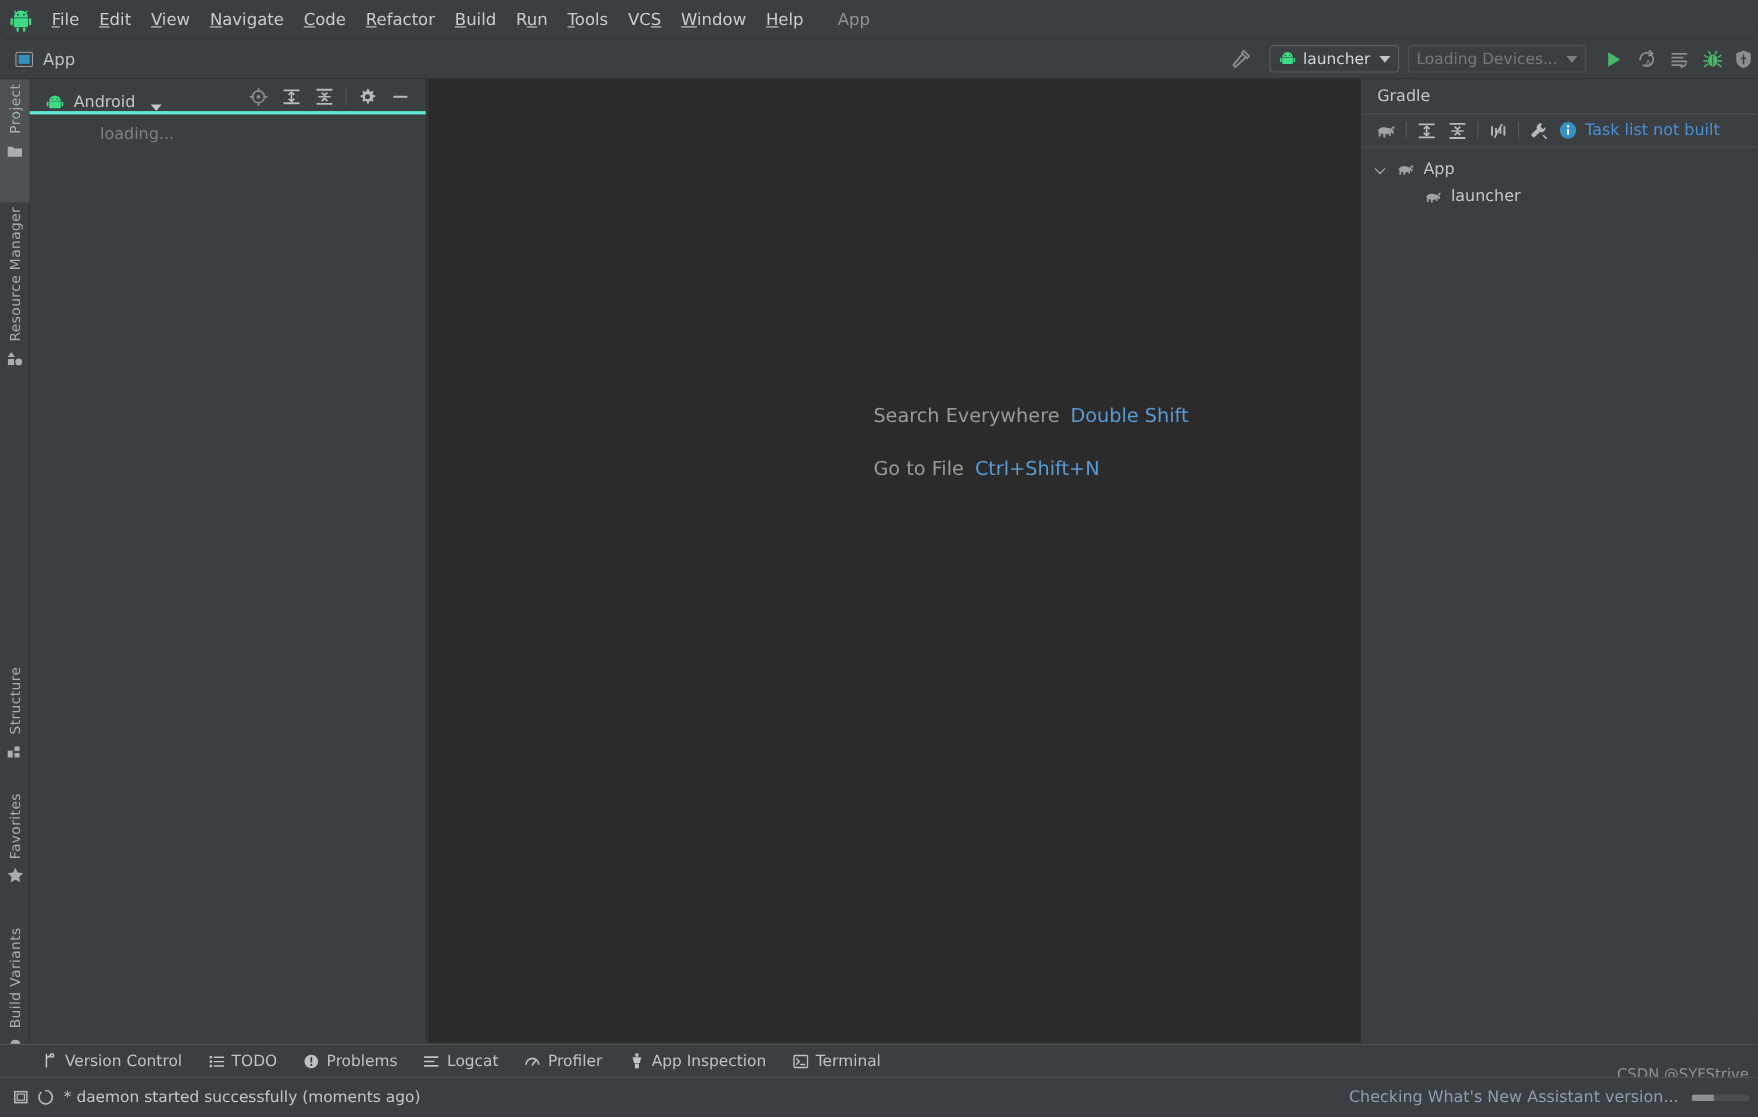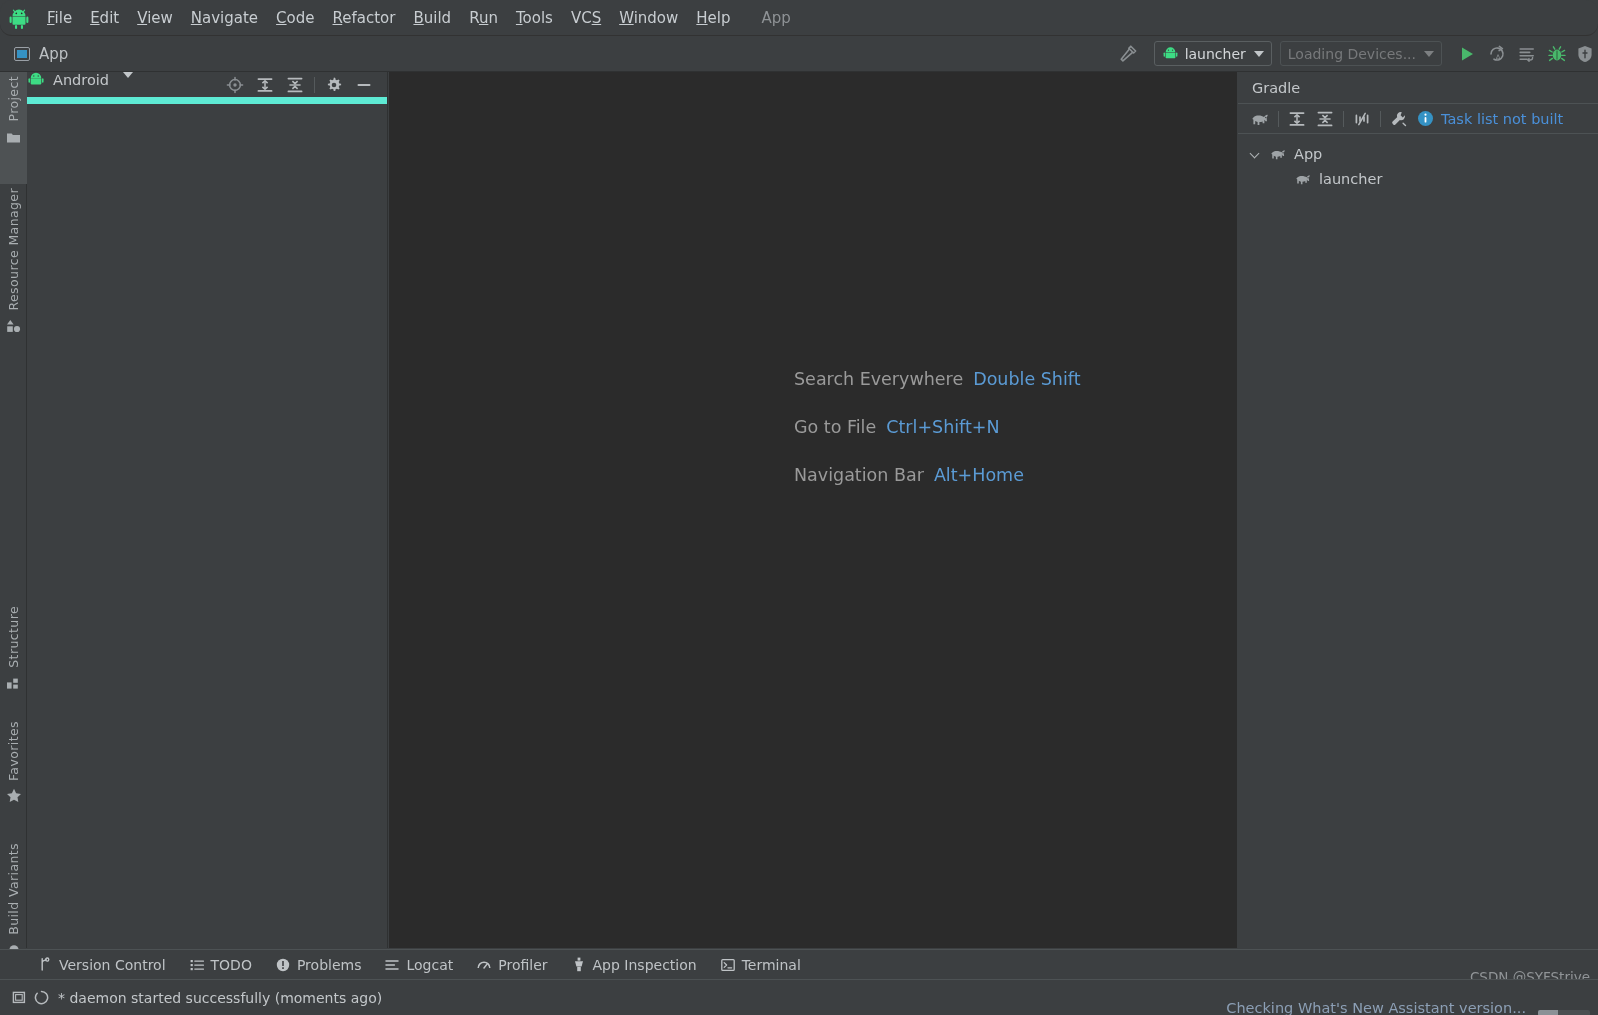--- a/index.html
+++ b/index.html
@@ -99,22 +99,22 @@
     white-space: nowrap; padding: 4px 0;
   }
   .stripe-ico { margin: 3px 0 5px 0; }
 
   
   .project-panel {
     position: absolute; left: 27px; top: 72px; width: 361px; height: 876px;
     background: #3c3f41; border-right: 1px solid #2f3132;
   }
   .panel-head {
-    height: 32px; display: flex; align-items: flex-start;
-    border-bottom: 7px solid #5eead4;
+    height: 32px; display: flex; align-items: flex-end;
+    padding-left: 14px; border-bottom: 3px solid #5eead4;
   }
   .panel-head-title { font-size: 14.5px; color: #c3c7ca; margin-left: 8px; }
   .panel-head-icons { margin-left: auto; display: flex; align-items: center; padding-right: 8px; }
   .ph-icon { width: 30px; height: 26px; display: flex; align-items: center; justify-content: center; }
   .vdiv { width: 1px; height: 16px; background: #555a5c; margin: 0 4px; }
   .loading-text { font-size: 14.5px; color: #7f8386; padding: 10px 0 0 64px; }
 
   
   .editor {
     position: absolute; left: 389px; top: 72px; width: 848px; height: 876px;
@@ -181,21 +181,21 @@
   
   .statusbar {
     position: absolute; left: 0; top: 979px; width: 1598px; height: 36px;
     background: #3c3f41; border-top: 1px solid #4d5254;
     display: flex; align-items: center; padding-left: 8px;
   }
   .status-ico { width: 22px; display: flex; align-items: center; justify-content: center; }
   .status-msg { font-size: 14px; color: #c3c7ca; margin-left: 6px; white-space: nowrap; }
   .status-right {
     position: absolute; right: 8px; top: 0; height: 36px;
-    display: flex; align-items: flex-end;
+    display: flex; align-items: center;
   }
   .status-right-msg { font-size: 14.5px; color: #8c9fb5; white-space: nowrap; }
   .status-progress {
     width: 52px; height: 6px; background: #4a4f51; border-radius: 2px;
     margin-left: 12px; position: relative; overflow: hidden;
   }
   .status-progress::after {
     content: ""; position: absolute; left: 0; top: 0; bottom: 0;
     width: 38%; background: #8b9196;
   }
@@ -408,35 +408,32 @@
             <circle cx="9" cy="9" r="2.3" fill="#3c3f41"></circle>
           </svg>
         </div>
         <div class="ph-icon">
           <svg width="18" height="18" viewBox="0 0 18 18">
             <path d="M3.4 9 h11.2" stroke="#b6babd" stroke-width="1.8" stroke-linecap="round"></path>
           </svg>
         </div>
       </div>
     </div>
+    <div class="loading-text">loading...</div>
   </div>
 
   <div class="editor">
     <div class="hints">
       <div class="hint-row">
         <span class="hint-label">Search Everywhere</span>
         <span class="hint-key">Double Shift</span>
       </div>
       <div class="hint-row">
         <span class="hint-label">Go to File</span>
         <span class="hint-key">Ctrl+Shift+N</span>
-      </div>
-      <div class="hint-row">
-        <span class="hint-label">Navigation Bar</span>
-        <span class="hint-key">Alt+Home</span>
       </div>
     </div>
   </div>
 
   <div class="gradle-panel">
     <div class="gradle-head">
       <span class="gradle-head-title">Gradle</span>
     </div>
 
     <div class="gradle-toolbar">

